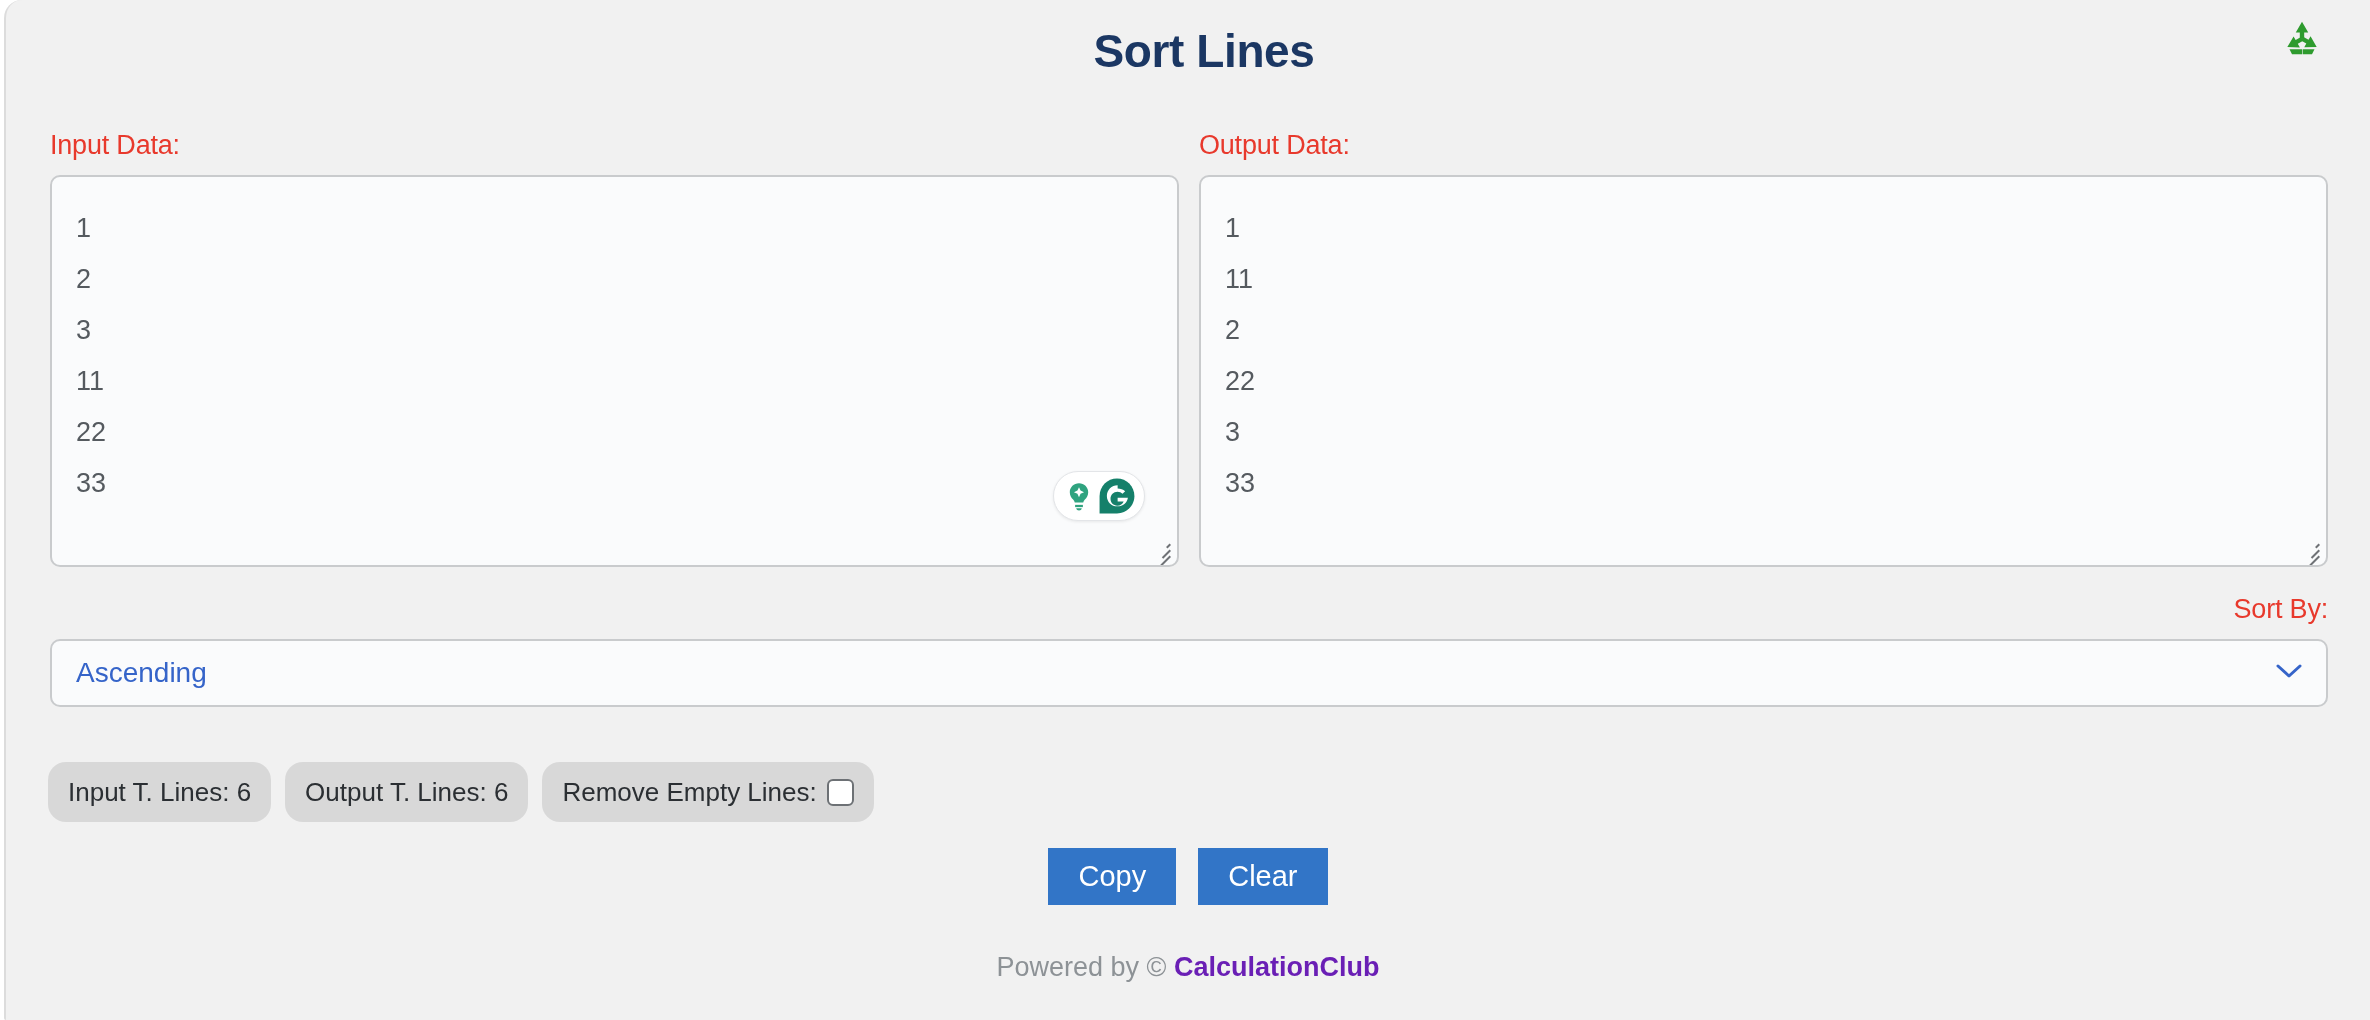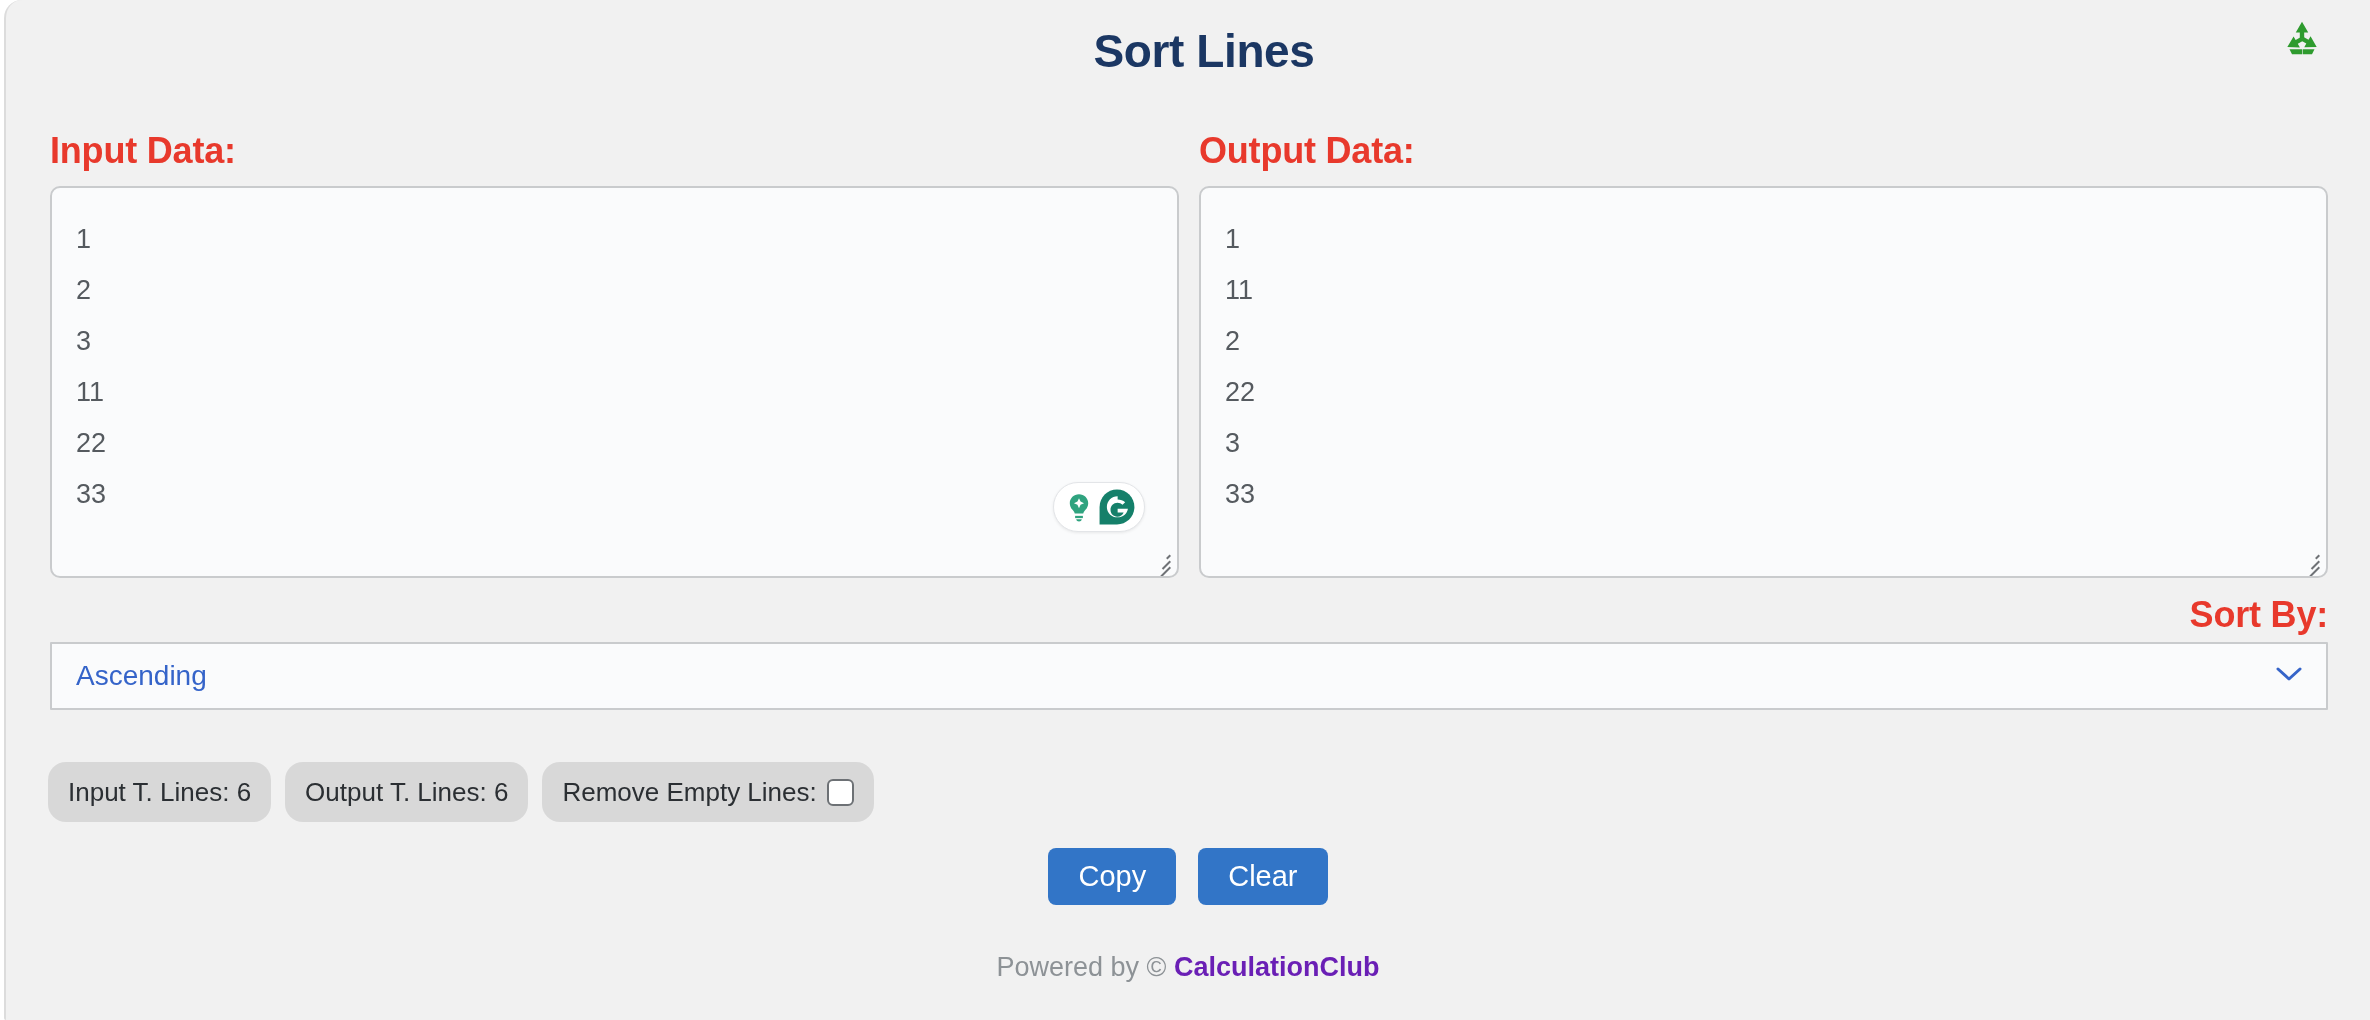--- a/index.html
+++ b/index.html
@@ -55,22 +55,22 @@
     right: 48px;
     top: 18px;
     font-size: 40px;
     line-height: 40px;
     color: #2e9b2e;
   }
   .recycle-icon svg { display: block; }
 
   
   .field-label {
-    font-size: 36px;
-    font-weight: bold;
+    font-size: 27px;
+    font-weight: normal;
     color: #e8392c;
     letter-spacing: -0.2px;
   }
 
   
   .columns {
     position: absolute;
     left: 44px;
     top: 130px;
     width: 2278px;
@@ -139,26 +139,26 @@
   .sortby-block {
     position: absolute;
     left: 44px;
     top: 594px;
     width: 2278px;
     text-align: right;
   }
   .select-box {
     position: relative;
     box-sizing: border-box;
-    margin-top: 6px;
+    margin-top: 14px;
     width: 100%;
     height: 68px;
     background: #fafbfc;
     border: 2px solid #c9cbcd;
-    border-radius: 1px;
+    border-radius: 10px;
     display: flex;
     align-items: center;
     padding-left: 24px;
   }
   .select-value {
     font-size: 28px;
     color: #3564c9;
     font-weight: 500;
   }
   .chevron {
@@ -204,21 +204,21 @@
     right: 0;
     top: 848px;
     display: flex;
     justify-content: center;
     gap: 22px;
   }
   .btn {
     background: #3275c7;
     color: #ffffff;
     border: none;
-    border-radius: 8px;
+    border-radius: 0;
     font-family: "Liberation Sans", sans-serif;
     font-size: 29px;
     padding: 14px 30px;
     line-height: 1;
     cursor: pointer;
   }
 
   
   .footer {
     position: absolute;

